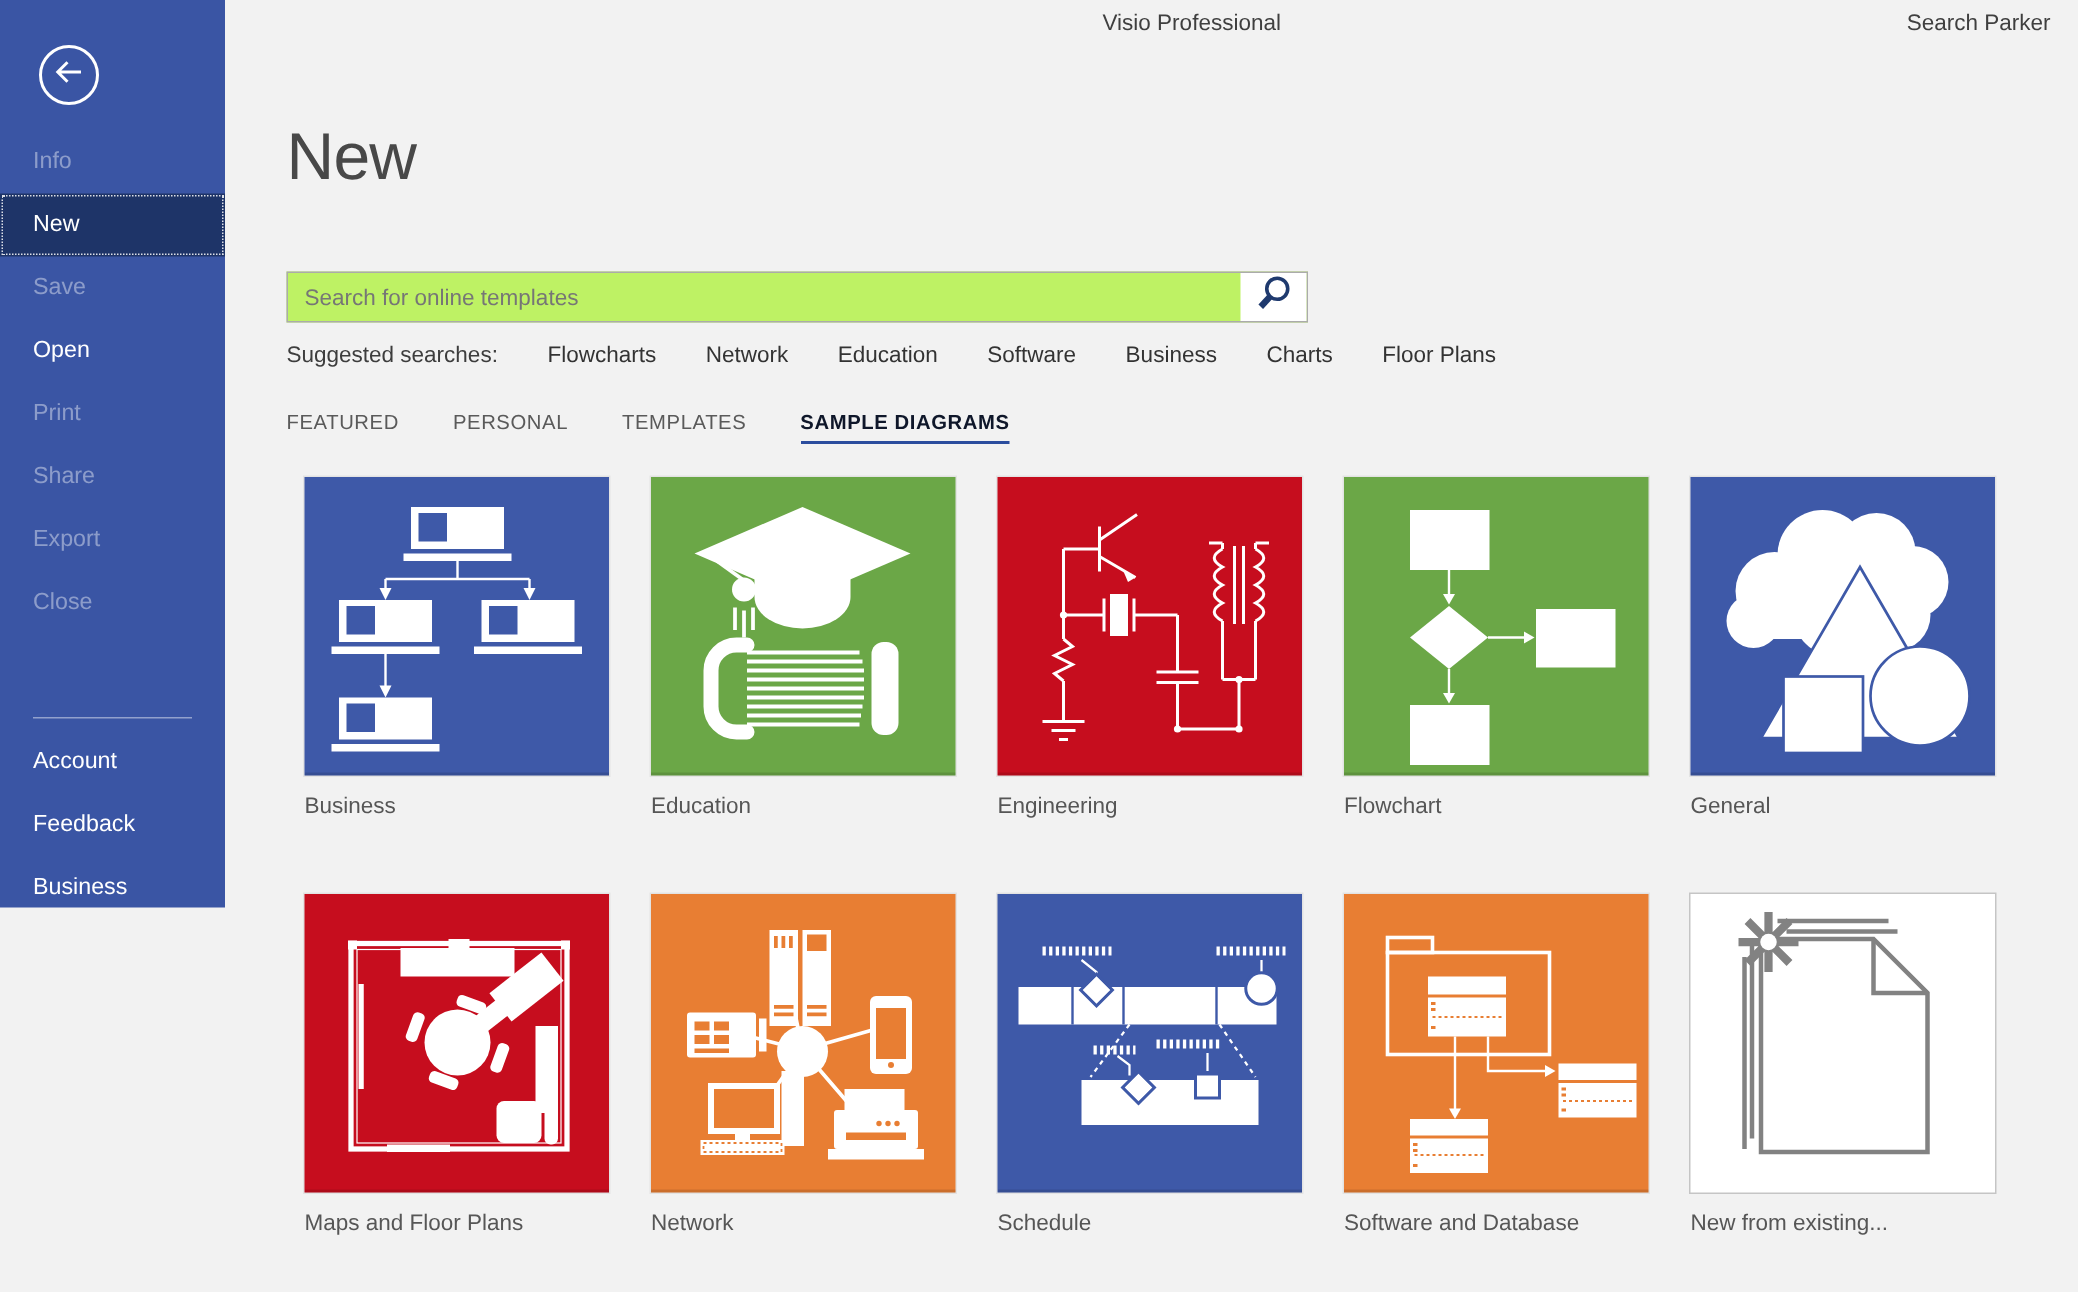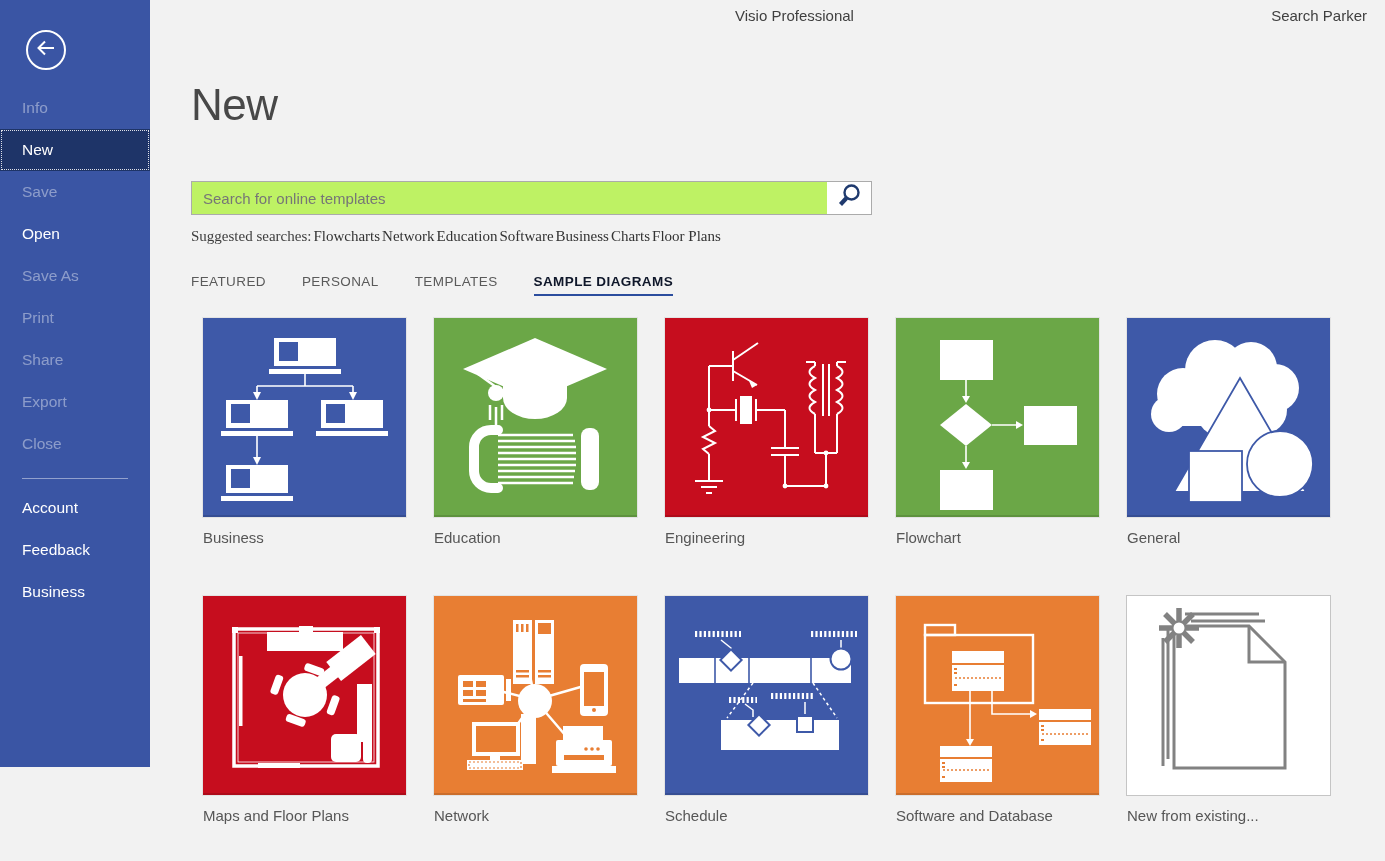--- a/index.html
+++ b/index.html
@@ -6,21 +6,21 @@
   html,body { width:1385px; height:861px; }
   body {
     position: relative;
     background: #F2F2F2;
     font-family: "Liberation Sans", sans-serif;
     overflow: hidden;
     color: #3f3f3f;
   }
   
   .sidebar {
-    position: absolute; left:0; top:0; width:150px; height:767px;
+    position: absolute; left:0; top:0; width:150px; height:605px;
     background:#3A55A4; color:#fff;
   }
   .back-btn {
     position:absolute; left:26px; top:30px; width:40px; height:40px;
     border:2px solid #fff; border-radius:50%;
     display:flex; align-items:center; justify-content:center;
     cursor:pointer;
   }
   .nav-item {
     height:42px; line-height:42px; padding-left:22px;
@@ -53,21 +53,21 @@
     flex:1; border:none; outline:none; padding:0 11px;
     font-size:15px; font-family:inherit; color:#444; background:transparent;
   }
   .search-box input::placeholder { color:#767676; opacity:1; }
   .search-btn {
     width:44px; display:flex; align-items:center; justify-content:center;
     cursor:pointer; background:#fff;
   }
   .suggested {
     position:absolute; left:191px; top:228px;
-    font-size:15px; color:#3d3d3d; display:flex; gap:2px; align-items:flex-end;font-family:Liberation Serif, serif;
+    font-size:15px; color:#3d3d3d; display:flex; gap:33px; align-items:flex-end;
   }
   .suggested .link { cursor:pointer; color:#333; }
   
   .tabs {
     position:absolute; left:191px; top:274px;
     display:flex; gap:36px; font-size:13.5px; color:#5a5a5a; letter-spacing:0.4px;
   }
   .tab { cursor:pointer; padding-bottom:5px; }
   .tab.selected {
     color:#0f172a; font-weight:bold; border-bottom:2px solid #2B4D9E;
@@ -95,21 +95,20 @@
       <svg width="24" height="24" viewBox="0 0 24 24">
         <path d="M20,12 H5 M11,5.5 L4.5,12 L11,18.5" stroke="#fff" stroke-width="2" fill="none"></path>
       </svg>
     </span>
   </div>
   <div class="nav-main">
     <div class="nav-item disabled">Info</div>
     <div class="nav-item selected">New</div>
     <div class="nav-item disabled">Save</div>
     <div class="nav-item">Open</div>
-    <div class="nav-item disabled">Save As</div>
     <div class="nav-item disabled">Print</div>
     <div class="nav-item disabled">Share</div>
     <div class="nav-item disabled">Export</div>
     <div class="nav-item disabled">Close</div>
   </div>
   <div class="side-sep"></div>
   <div class="nav-footer">
     <div class="nav-item">Account</div>
     <div class="nav-item">Feedback</div>
     <div class="nav-item">Business</div>

